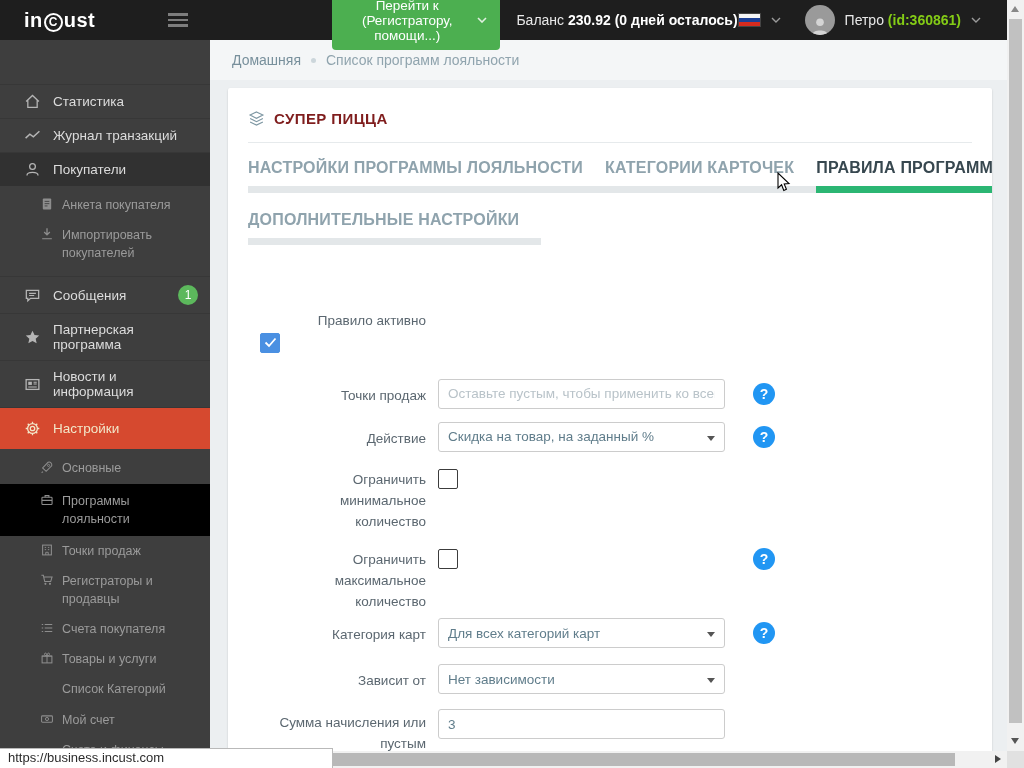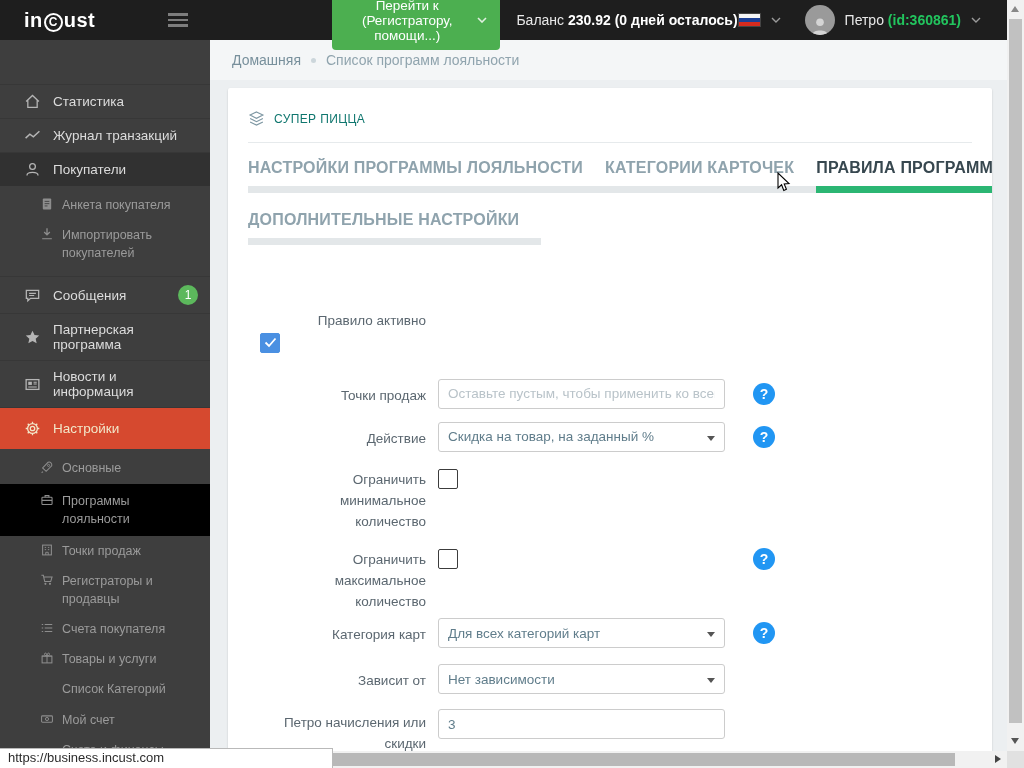--- a/index.html
+++ b/index.html
@@ -21,21 +21,21 @@
             font-family:inherit; cursor:pointer; }
   .balance { color:#e8e8e8; font-size:14px; margin-left:16px; white-space:nowrap; }
   .balance b { color:#fff; }
   .tb-right { margin-left:auto; display:flex; align-items:center; padding-right:26px; gap:10px; }
   .flag { width:23px; height:14px; border:1px solid #444; display:flex; flex-direction:column; }
   .flag i { flex:1; } .flag .w{background:#f5f5f5;} .flag .b{background:#1c3f94;} .flag .r{background:#d52b1e;}
   .chev { flex:none; }
   .avatar { width:30px; height:30px; border-radius:50%; background:#9a9a9a; display:flex;
             align-items:flex-end; justify-content:center; overflow:hidden; margin-left:14px; }
   .uname { color:#e8e8e8; font-size:14px; white-space:nowrap; }
-  .uname b { color:#22c55e; }
+  .uname b { color:#84cc16; }
 
   
   .sidebar { position:absolute; top:40px; left:0; width:210px; bottom:17px; background:#3e3e3e;
              overflow:hidden; padding-top:44px; z-index:5; }
   .s-item { display:flex; align-items:center; padding:8px 12px 8px 24px; color:#dcdcdc; font-size:13.5px;
             border-top:1px solid #373737; cursor:pointer; min-height:33px; }
   .s-item .icn { width:17px; height:17px; margin-right:12px; color:#b5b5b5; flex:none; display:inline-flex; }
   .s-item.dark { background:#313131; }
   .s-item.red { background:#d6492f; color:#f2e7c9; padding-top:12px; padding-bottom:12px; }
   .s-item.red .icn { color:#f2e7c9; }
@@ -52,21 +52,21 @@
   .main { position:absolute; left:210px; top:40px; right:17px; bottom:17px; background:#eceff1; overflow:hidden; }
   .bcrumb { height:40px; background:#f4f6f7; display:flex; align-items:center; padding-left:22px;
             font-size:14px; color:#78909c; gap:10px; }
   .bcrumb .dot { width:5px; height:5px; border-radius:50%; background:#ccd6db; }
   .bcrumb .cur { color:#90a4ae; }
 
   .card { margin:8px 15px 0 18px; background:#fff; border-radius:2px; box-shadow:0 1px 2px rgba(0,0,0,.18);
           padding:0 20px; height:702px; overflow:hidden; }
   .card-head { display:flex; align-items:center; gap:9px; padding:22px 0 15px; border-bottom:1px solid #e6eaec; }
   .card-head .icn { color:#7e97a3; display:inline-flex; }
-  .card-title { font-size:12px; font-weight:normal; color:#0f766e; letter-spacing:.4px; }
+  .card-title { font-size:15px; font-weight:bold; color:#7f1d1d; letter-spacing:.4px; }
 
   .tabs { padding-top:16px; }
   .tabrow { display:flex; margin-bottom:18px; }
   .tab { cursor:pointer; }
   .tab .tlabel { display:block; font-size:16px; font-weight:bold; color:#8fa3ad; letter-spacing:.2px;
                  padding-right:22px; white-space:nowrap; }
   .tab .bar { height:7px; margin-top:9px; background:#e3e7e9; }
   .tab.active .tlabel { color:#37474f; }
   .tab.active .bar { background:#2bb673; }
   .tab.lastrow .tlabel { padding-right:12px; }
@@ -423,21 +423,21 @@
           <label class="flabel">Зависит от</label>
           <div class="fctl">
             <div class="sel">
               <span>Нет зависимости</span>
               <i class="caret"></i>
             </div>
           </div>
         </div>
 
         <div class="frow tall mb11">
-          <label class="flabel">Петро начисления или скидки</label>
+          <label class="flabel">Сумма начисления или пустым</label>
           <div class="fctl">
             <input class="tin" type="text" value="3" style="">
           </div>
         </div>
 
         <div class="frow tall">
           <label class="flabel">Применить для категорий товаров</label>
           <div class="fctl">
             <input class="tin" type="text" placeholder="Список категорий товаров" style="">
           </div>

